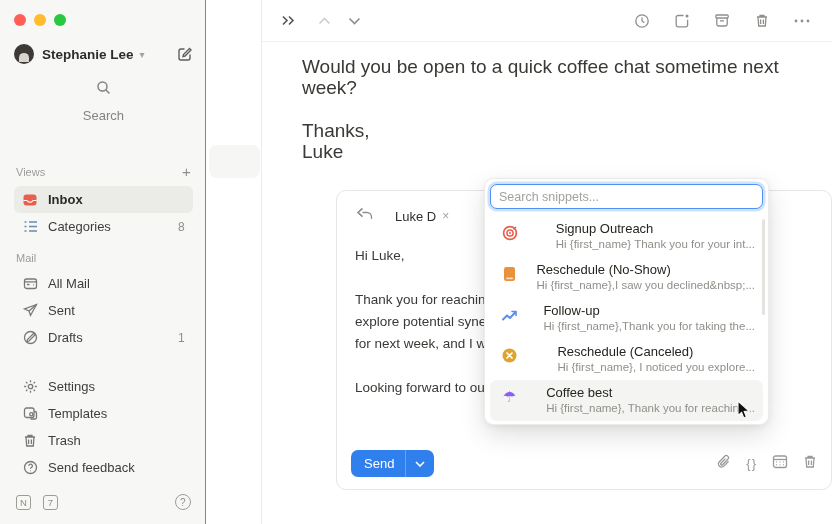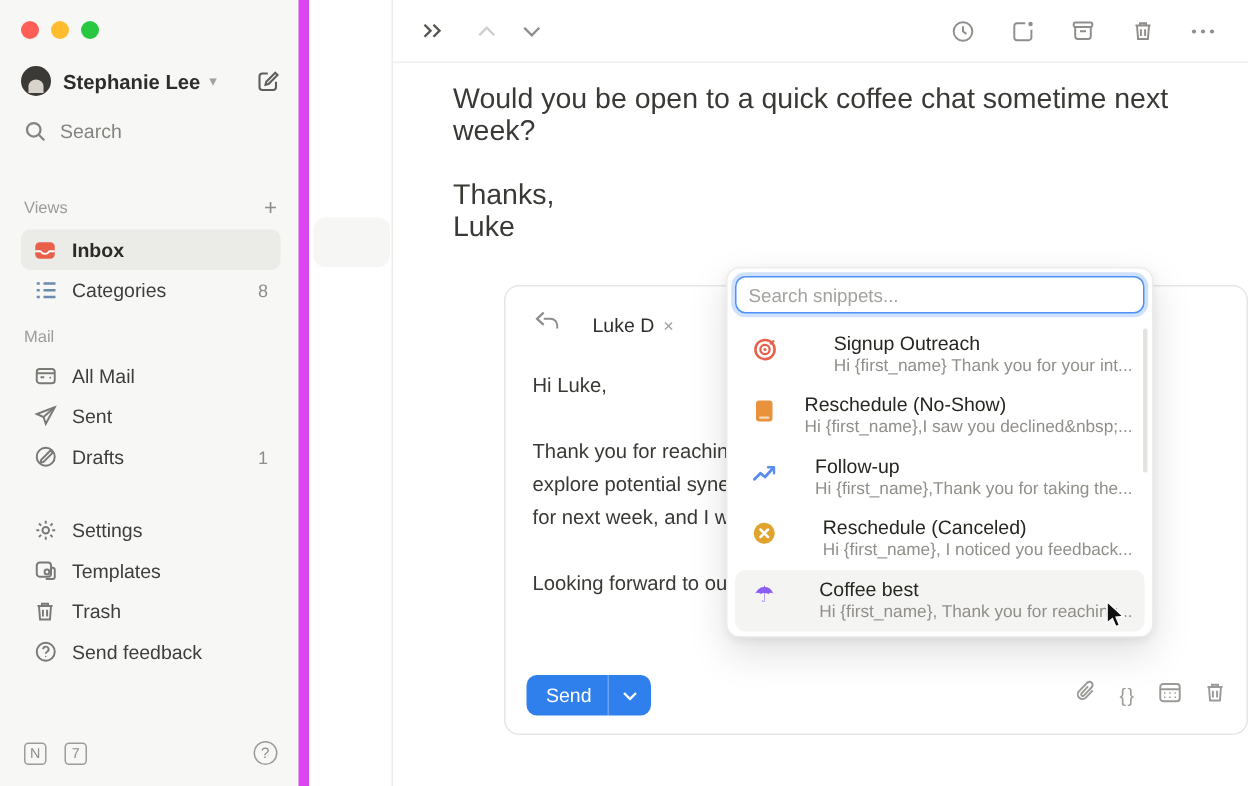--- a/index.html
+++ b/index.html
@@ -1,37 +1,37 @@
 <!DOCTYPE html>
 <html><head>
 <meta charset="utf-8">
 <style>
   * { margin:0; padding:0; box-sizing:border-box; }
   html,body { width:832px; height:524px; overflow:hidden; }
   body { font-family:"Liberation Sans", sans-serif; background:#fff; color:#37352f; }
   .app { position:relative; width:832px; height:524px; display:flex; }
 
   
-  .sidebar { width:208px; height:100%; background:#f7f7f5; border-right:7px solid #d946ef;
+  .sidebar { width:208px; height:100%; background:#f7f7f5; border-right:1px solid #d946ef;
              display:flex; flex-direction:column; padding:14px 12px 10px 14px; }
   .traffic { display:flex; gap:8px; margin-bottom:18px; }
   .dot { width:12px; height:12px; border-radius:50%; }
   .dot.red{background:#ff5f57;} .dot.yellow{background:#febc2e;} .dot.green{background:#28c840;}
 
   .profile-row { display:flex; align-items:center; margin-bottom:12px; }
   .avatar { width:20px; height:20px; border-radius:50%; background:#3c3a36; margin-right:8px;
             position:relative; overflow:hidden; flex:none; }
   .avatar::after{ content:""; position:absolute; left:5px; top:9px; width:10px; height:9px;
             border-radius:50% 50% 0 0; background:#d8d4cc; }
   .profile-name { font-size:13.5px; font-weight:700; color:#2d2d2b; }
   .profile-caret { margin-left:6px; color:#a2a29f; font-size:10px; }
   .compose-btn { margin-left:auto; color:#5e5e5b; display:flex; }
 
-  .search-row { display:flex; align-items:flex-start; gap:9px; padding:4px 2px; margin-bottom:14px;
-                color:#84837f; }
+  .search-row { display:flex; align-items:center; gap:9px; padding:4px 2px; margin-bottom:24px;
+                color:#84837f;flex-direction:column; }
   .search-label { font-size:13px; }
 
   .section-head { display:flex; align-items:center; font-size:11px; color:#9d9c98;
                   margin:12px 2px 6px 2px; }
   .section-head .plus { margin-left:auto; font-size:15px; color:#8f8e8a; cursor:default; }
 
   .side-item { display:flex; align-items:center; gap:10px; padding:5px 8px; border-radius:6px;
                font-size:13px; color:#3f3e3b; height:27px; }
   .side-item.selected { background:#ebebe8; font-weight:600; color:#2b2a28; }
   .side-item .count { margin-left:auto; font-size:12px; color:#8f8e8a; font-weight:400; }
@@ -420,21 +420,21 @@
 
       <div class="snip-item">
         <span class="snip-ic">
           <svg width="15" height="15" viewBox="0 0 15 15">
             <circle cx="7.5" cy="7.5" r="7" fill="#dfa32e"></circle>
             <path d="M5 5l5 5M10 5l-5 5" stroke="#fff" stroke-width="1.7" stroke-linecap="round"></path>
           </svg>
         </span>
         <span class="snip-txt">
           <div class="snip-title">Reschedule (Canceled)</div>
-          <div class="snip-prev">Hi {first_name}, I noticed you feedback...</div>
+          <div class="snip-prev">Hi {first_name}, I noticed you explore...</div>
         </span>
       </div>
 
       <div class="snip-item hovered">
         <span class="snip-ic umbrella">☂</span>
         <span class="snip-txt">
           <div class="snip-title">Coffee best</div>
           <div class="snip-prev">Hi {first_name}, Thank you for reaching...</div>
         </span>
       </div>

